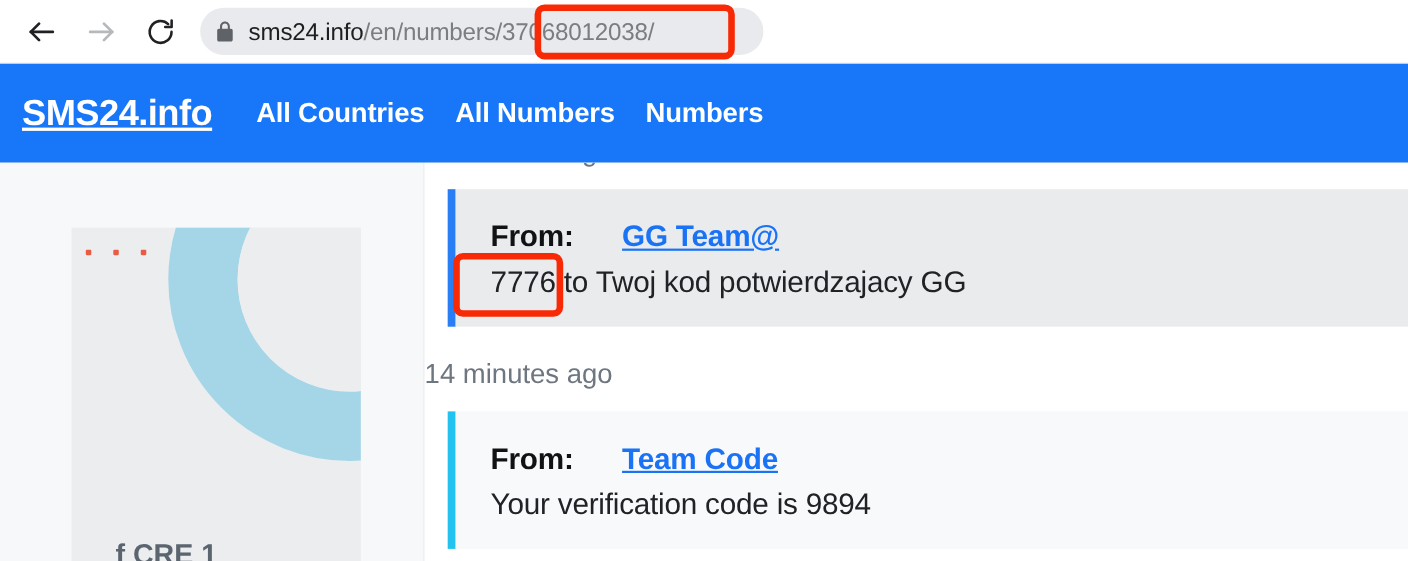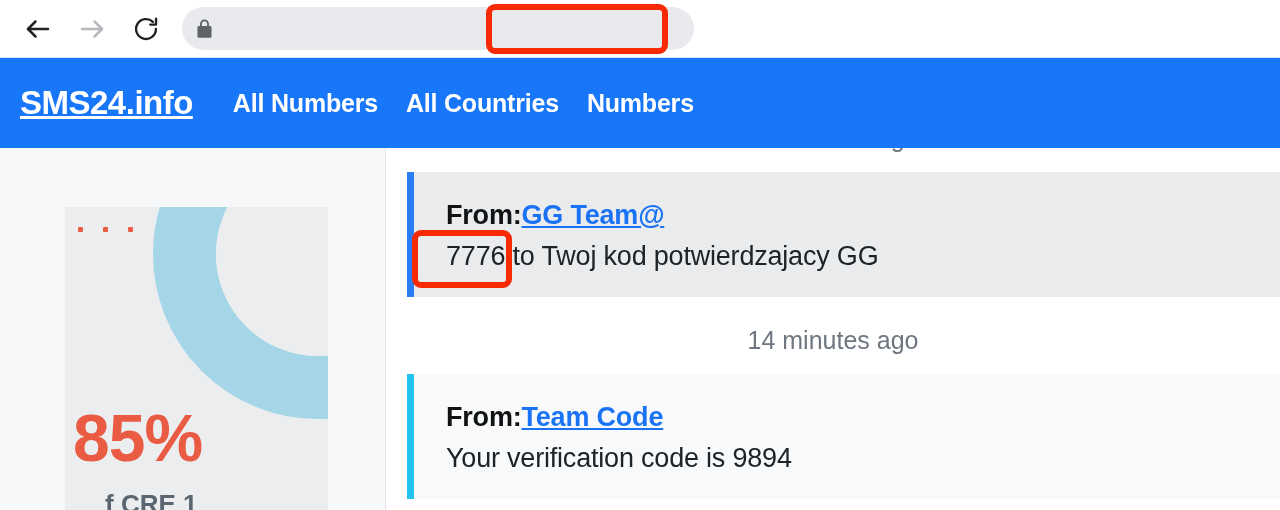--- a/index.html
+++ b/index.html
@@ -154,21 +154,21 @@
     width: 894px; height: 362px;
     background: #ffffff;
     overflow: hidden;
   }
   .msg-block { position: absolute; left: 0; width: 894px; }
 
   .msg-time {
     position: absolute;
     right: 0;
     width: 894px;
-    text-align: center;
+    text-align: left;
     padding-right: 0px;
     color: #6e7680;
     font-size: 25px;
     white-space: nowrap;
     line-height: 30px;
   }
 
   .msg-card {
     position: absolute; left: 21px;
     width: 880px;
@@ -185,20 +185,21 @@
     font-weight: bold;
     color: #101214;
     white-space: nowrap;
     line-height: 34px;
     letter-spacing: -0.2px;
   }
   .msg-sender-link {
     color: #1a73f5;
     text-decoration: underline;
     font-weight: bold;
+    margin-left: 44px;
   }
   .msg-text {
     margin-top: 7px;
     font-size: 27px;
     color: #202326;
     white-space: nowrap;
     line-height: 34px;
     letter-spacing: -0.2px;
   }
 
@@ -245,45 +246,45 @@
         </svg>
       </span>
     </div>
 
     <div class="omnibox">
       <span class="lock-wrap">
         <svg width="17" height="20" viewBox="0 0 14 17" fill="#5f6368">
           <path d="M7 0.4c-2.1 0-3.8 1.7-3.8 3.8V6H2.4C1.6 6 1 6.6 1 7.4v7.2C1 15.4 1.6 16 2.4 16h9.2c0.8 0 1.4-0.6 1.4-1.4V7.4C13 6.6 12.4 6 11.6 6h-0.8V4.2C10.8 2.1 9.1 0.4 7 0.4z M7 2c1.2 0 2.2 1 2.2 2.2V6H4.8V4.2C4.8 3 5.8 2 7 2z"></path>
         </svg>
       </span>
+      <span class="url-text"><span class="url-domain">sms24.info</span><span class="url-path">/en/numbers/37068012038/</span></span>
     </div>
   </div>
   <div class="chrome-bottom-line"></div>
 
   <div class="site-nav">
     <a class="brand" href="#">SMS24.info</a>
     <div class="nav-links">
+      <a class="nav-link" href="#">All Countries</a>
       <a class="nav-link" href="#">All Numbers</a>
-      <a class="nav-link" href="#">All Countries</a>
       <a class="nav-link" href="#">Numbers</a>
     </div>
   </div>
 
   <div class="page-body">
 
     <div class="sidebar">
       <div class="ad-card">
         <div class="ad-dots">
           <span class="ad-dot"></span>
           <span class="ad-dot"></span>
           <span class="ad-dot"></span>
         </div>
         <div class="ad-donut"></div>
         <div class="ad-donut-hole"></div>
-        <div class="ad-pct">85%</div>
         <div class="ad-sub">f CRE      1</div>
       </div>
     </div>
     <div class="sidebar-divider"></div>
 
     <div class="messages">
 
       <div class="msg-block" style="top:-25px;">
         <div class="msg-time" style="top:0px;">14 minutes ago</div>
         <div class="msg-card" style="top:49px;">

